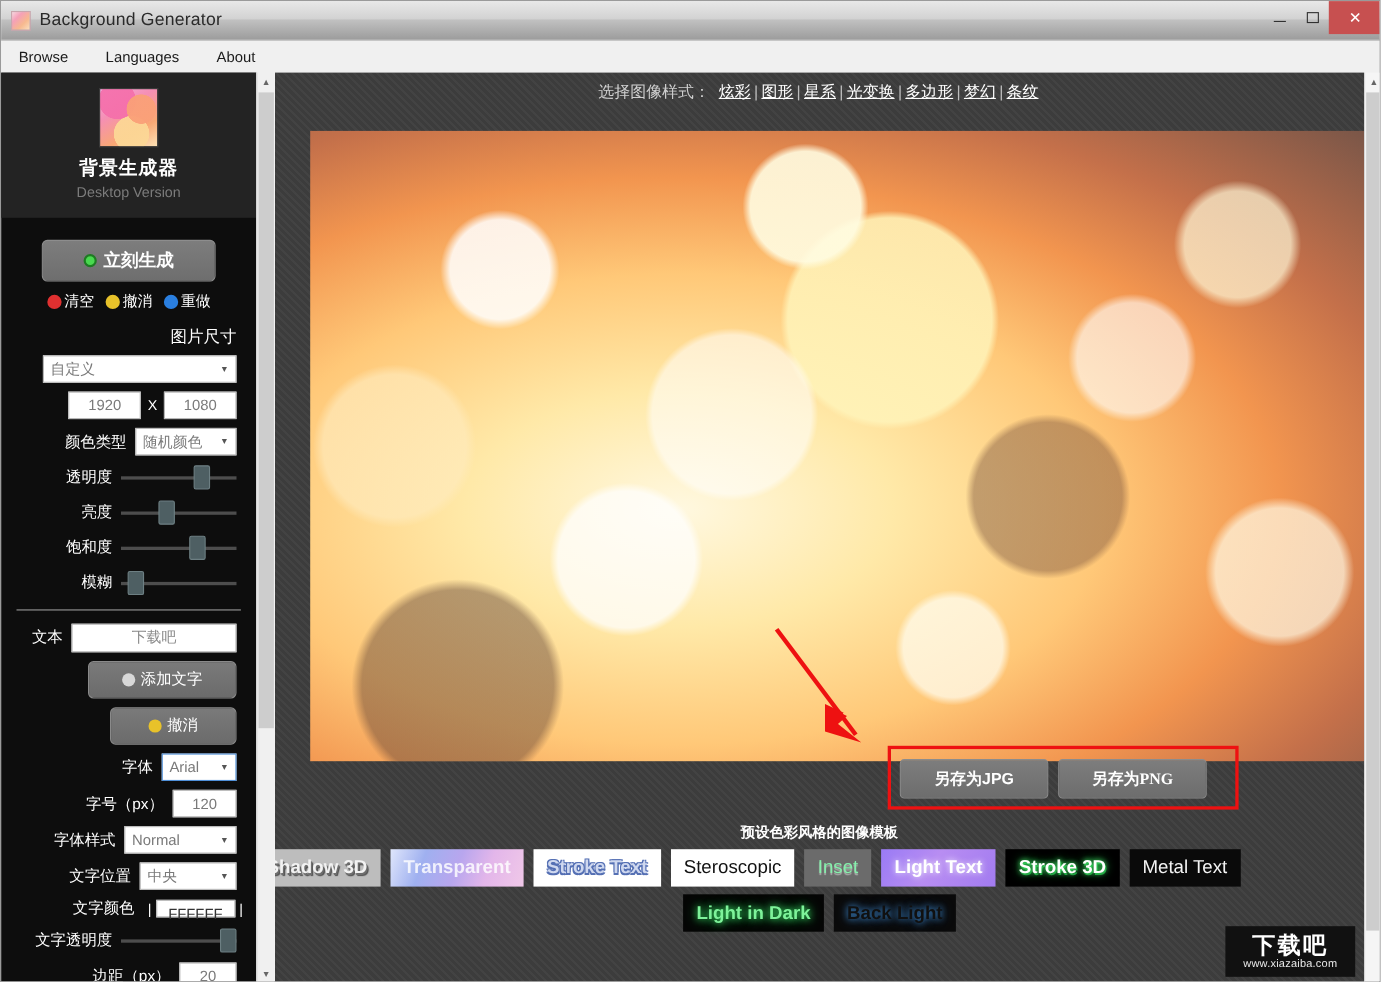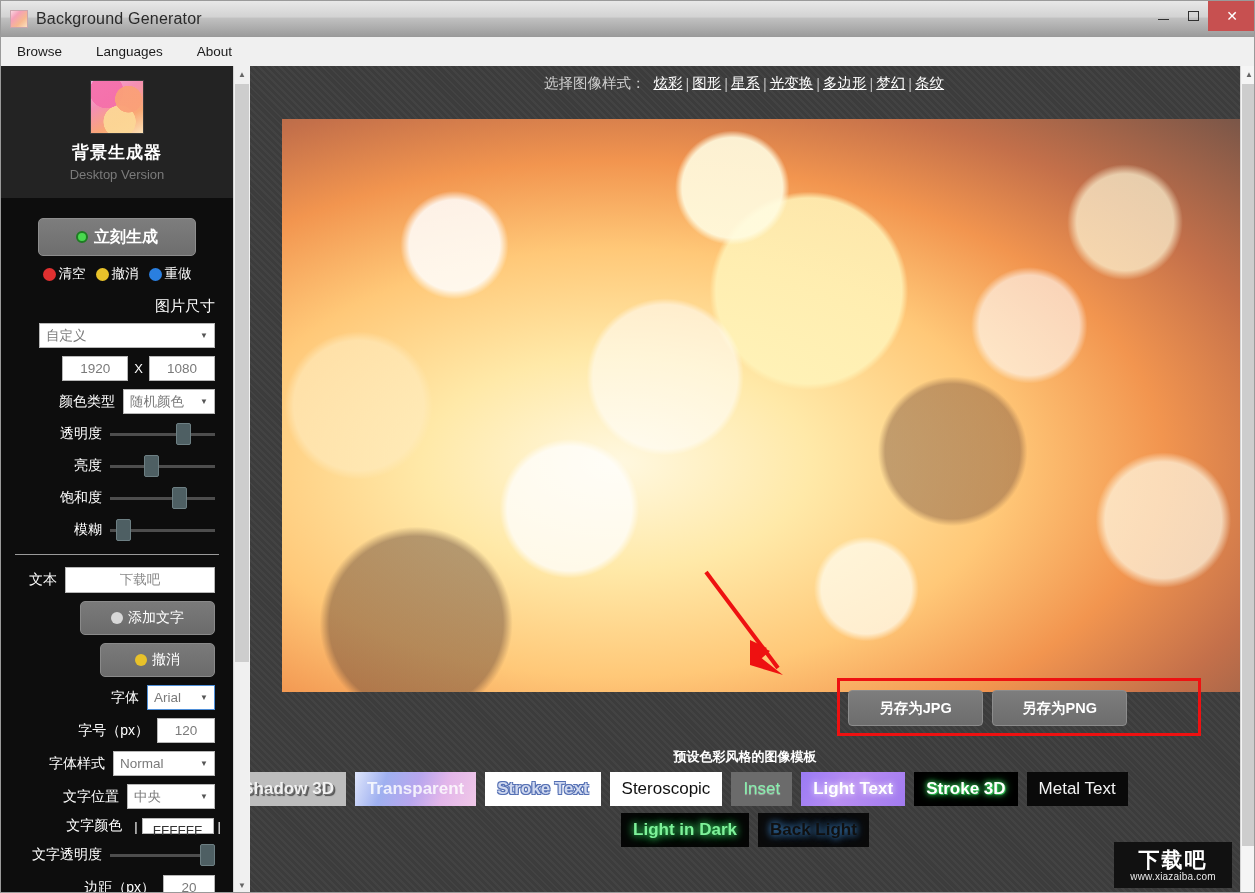--- a/index.html
+++ b/index.html
@@ -183,32 +183,32 @@
       radial-gradient(circle at 92% 70%, rgba(255,250,230,.7) 0 6%, rgba(255,250,230,0) 7%),
       radial-gradient(circle at 40% 45%, rgba(255,255,255,.55) 0 11%, rgba(255,255,255,0) 12%),
       radial-gradient(circle at 14% 88%, rgba(90,60,50,.45) 0 9%, rgba(90,60,50,0) 10%),
       radial-gradient(circle at 55% 30%, rgba(255,244,186,.85) 0 14%, rgba(255,244,186,0) 15%),
       radial-gradient(ellipse at 35% 60%, #fff8e0 0%, #ffe9a8 22%, #ffc878 44%, #f2954f 62%, #c4704a 78%, #7a5648 100%);
     filter: blur(0.2px);
   }
   .arrow-svg { position: absolute; left: 0; top: 0; width: 990px; height: 828px; pointer-events: none; }
 
   .save-box {
-    position: absolute; left: 587px; top: 612px; width: 364px; height: 58px;
+    position: absolute; left: 557px; top: 612px; width: 319px; height: 58px;
     border: 3px solid #ee1111;
   }
   .save-btn {
     position: absolute; top: 9px; width: 135px; height: 36px;
     background: linear-gradient(to bottom,#7d7d7d,#6d6d6d);
     border: 1px solid #8c8c8c; border-radius: 4px;
     color: #fff; font-size: 14.5px; font-weight: bold;
     display: flex; align-items: center; justify-content: center;
   }
   .save-jpg { left: 8px; }
-  .save-png { left: 152px; }
+  .save-png { left: 152px; font-family: Liberation Serif, serif; }
 
   .tpl-title {
     position: absolute; left: 0; top: 682px; width: 990px; text-align: center;
     font-size: 13px; color: #ffffff; font-weight: bold;
   }
   .tpl-row1 { position: absolute; left: 0; top: 706px; width: 858px; display: flex; justify-content: center; gap: 9px; }
   .tpl-row2 { position: absolute; left: 0; top: 747px; width: 990px; display: flex; justify-content: center; gap: 9px; }
   .tpl {
     height: 34px; padding: 0 12px; display: flex; align-items: center; justify-content: center;
     font-size: 17px; font-weight: bold; white-space: nowrap;

